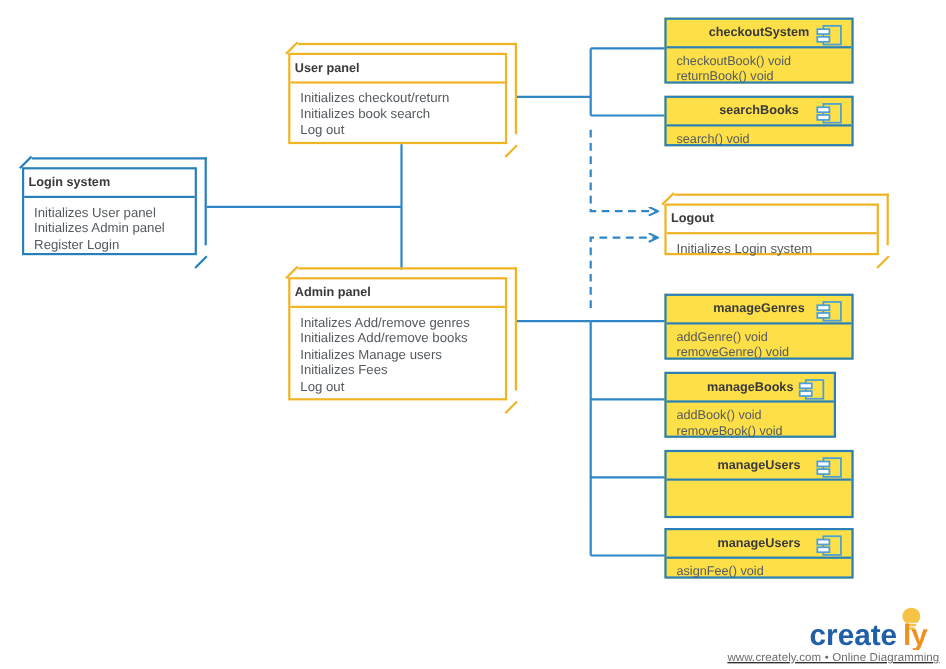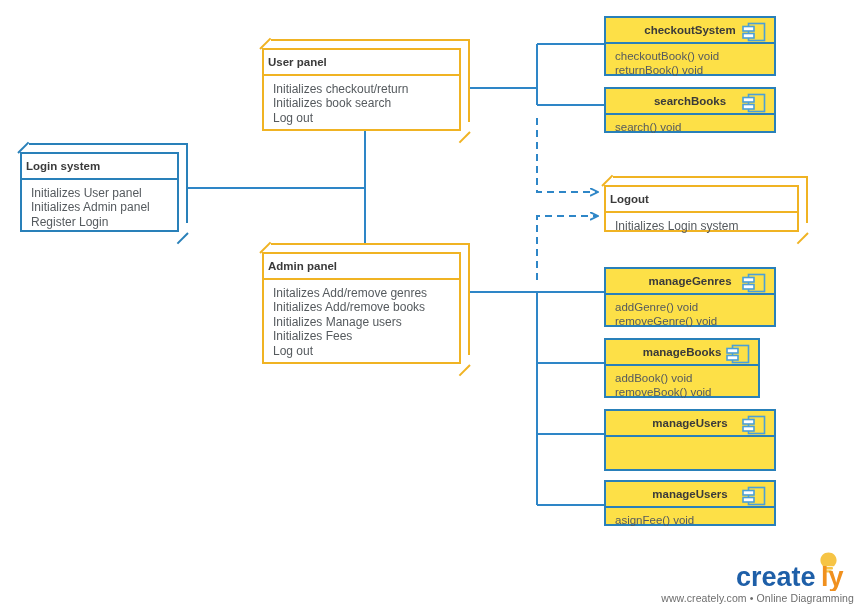--- a/index.html
+++ b/index.html
@@ -122,20 +122,21 @@
     width: 26px; height: 20px;
   }
 
   
   #watermark {
     position: absolute;
     right: 6px;
     bottom: 4px;
     text-align: right;
     user-select: none;
+    text-decoration: underline;
   }
   #wm-logo {
     display: block;
     margin-left: auto;
   }
   #wm-tag {
     font-size: 10.5px;
     color: #6d6d6d;
     letter-spacing: 0.1px;
     margin-top: 1px;

